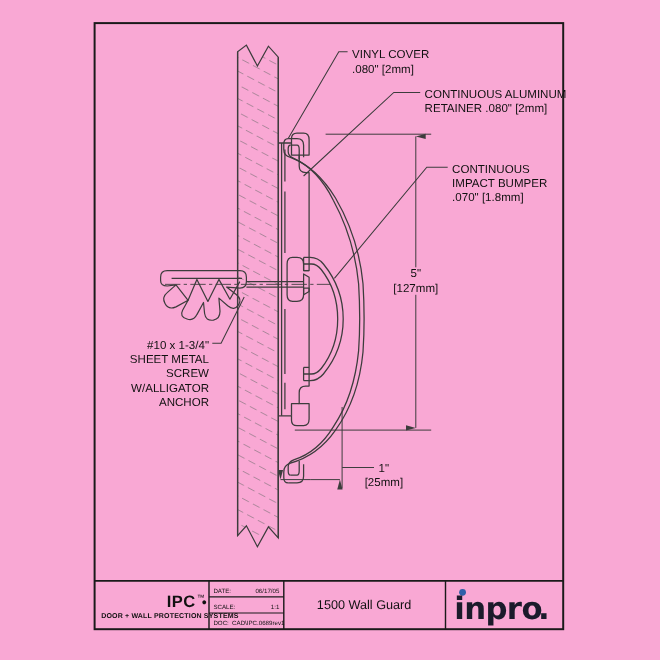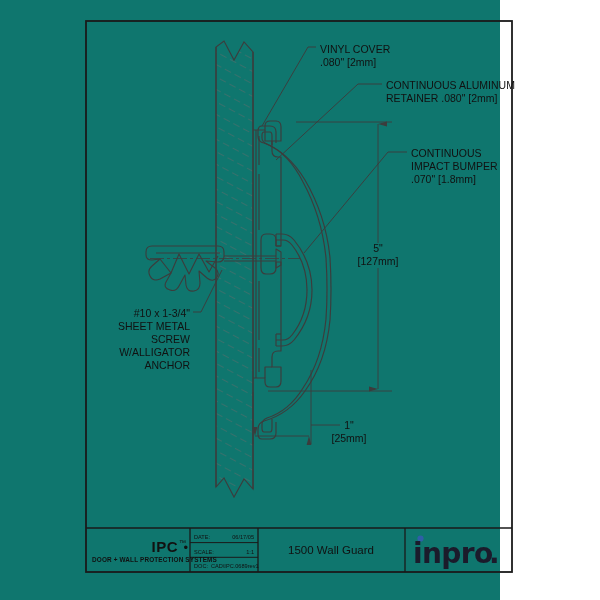--- a/index.html
+++ b/index.html
@@ -1,18 +1,18 @@
 <!DOCTYPE html>
 <html><head>
 <meta charset="utf-8">
 <style>
   html,body{margin:0;padding:0;background:#ffffff;}
   body{width:600px;height:600px;overflow:hidden;
        font-family:"Liberation Sans", sans-serif;color:#111;}
-  #sheet{position:relative;width:500px;height:600px;background:#0f766e;}
+  #sheet{position:relative;width:600px;height:600px;background:#f9a8d4;}
   svg{display:block;}
   .txt{font-family:"Liberation Sans", sans-serif;fill:#111;}
 </style>
 </head>
 <body>
 
 <div id="sheet">
 <svg width="600" height="600" viewBox="0 0 600 600">
 
   <defs>

